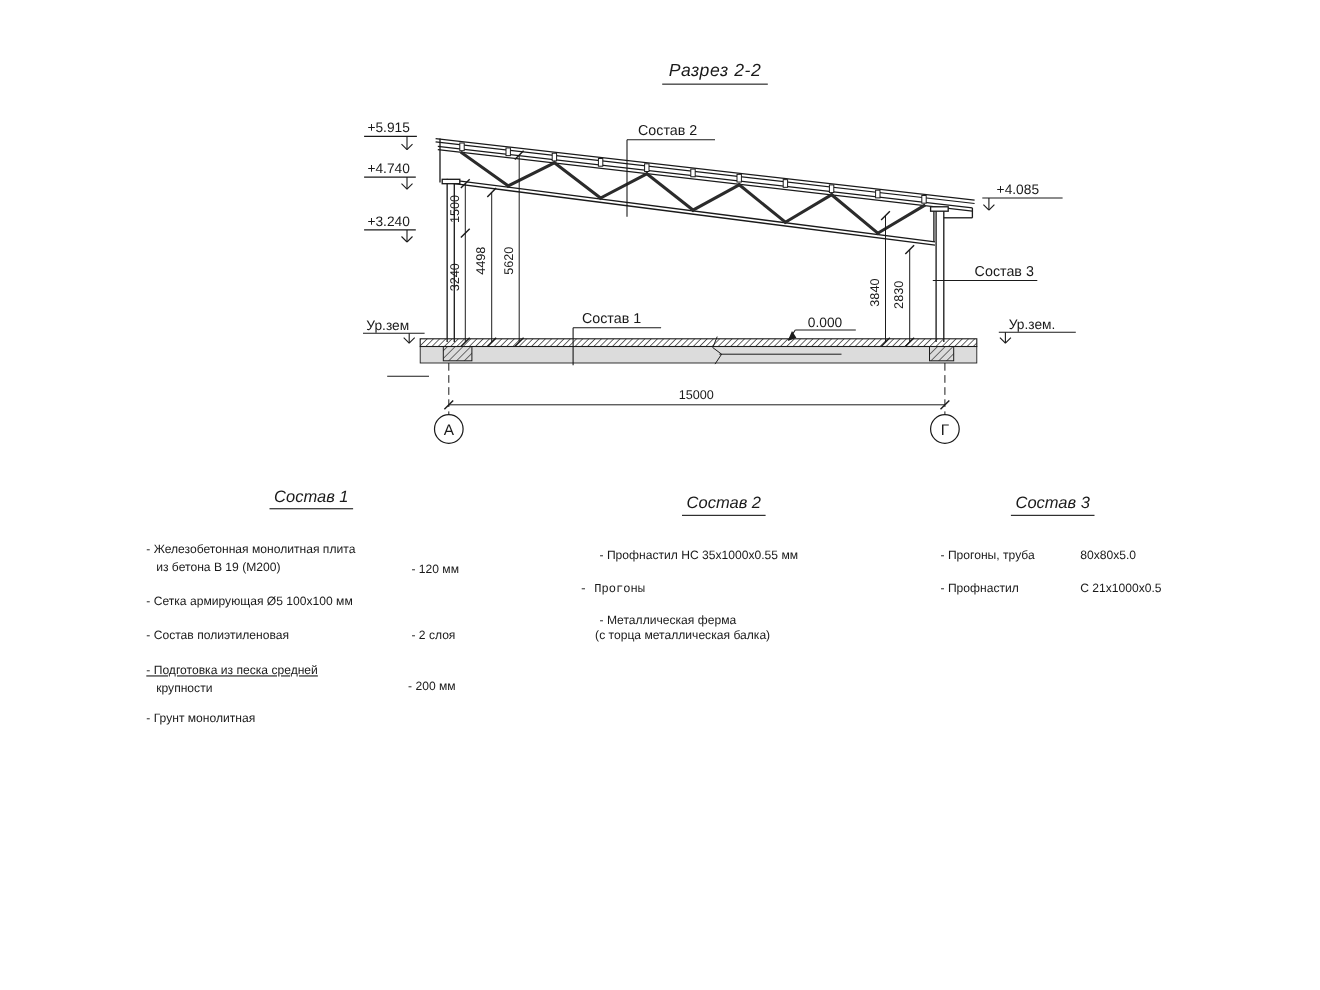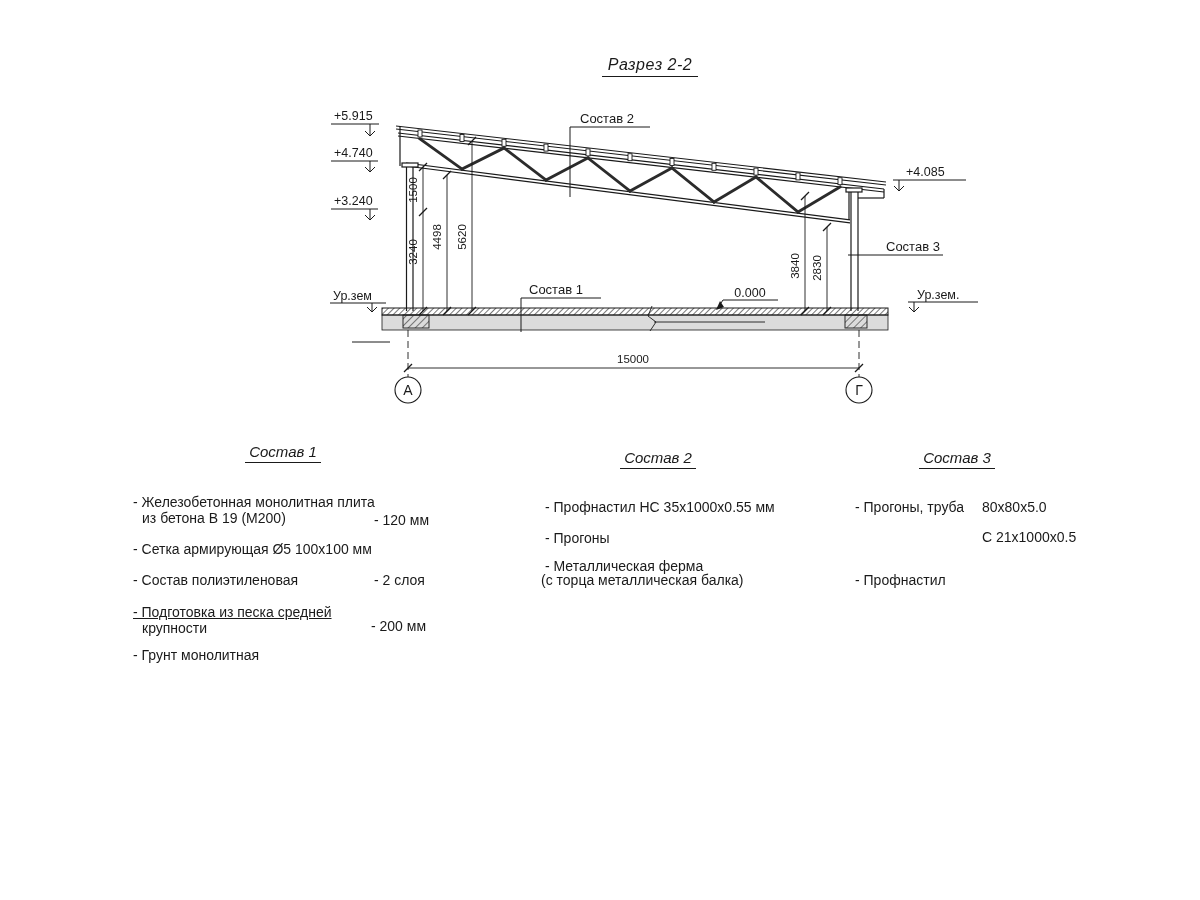--- a/index.html
+++ b/index.html
@@ -4,21 +4,21 @@
 <style>
   html,body{margin:0;padding:0;background:#f2f2f2;}
   .page{position:relative;width:1200px;height:900px;background:#ffffff;overflow:hidden;
         font-family:"Liberation Sans",sans-serif;color:#1a1a1a;}
   .abs{position:absolute;}
   .dwg-title{font-style:italic;font-size:16px;letter-spacing:.5px;
              border-bottom:1.5px solid #1a1a1a;padding:0 6px 2px 6px;display:inline-block;}
   .title-wrap{text-align:center;}
   .list-title{font-style:italic;font-size:15px;border-bottom:1.2px solid #1a1a1a;
               padding:0 4px 2px 4px;display:inline-block;}
-  .li{font-size:14px;white-space:nowrap;}
+  .li{font-size:11px;white-space:nowrap;}
   svg text{font-family:"Liberation Sans",sans-serif;fill:#1a1a1a;}
   .dimtxt{font-size:11.5px;}
   .lbltxt{font-size:13px;}
   .elevtxt{font-size:12.5px;}
   .axistxt{font-size:14px;}
 </style>
 </head>
 <body>
 
 <div class="page">
@@ -238,25 +238,25 @@
   <div class="abs li" style="left:374px;top:572px;">- 2 слоя</div>
   <div class="abs li" style="left:133px;top:604px;text-decoration:underline;">- Подготовка из песка средней</div>
   <div class="abs li" style="left:142px;top:620px;">крупности</div>
   <div class="abs li" style="left:371px;top:618px;">- 200 мм</div>
   <div class="abs li" style="left:133px;top:647px;">- Грунт монолитная</div>
 
   <div class="abs title-wrap" style="left:598px;top:449px;width:120px;">
     <span class="list-title">Состав 2</span>
   </div>
   <div class="abs li" style="left:545px;top:499px;text-align:right;">- Профнастил НС 35x1000x0.55 мм</div>
-  <div class="abs li" style="left:545px;top:530px;">- Прогоны</div>
+  <div class="abs li" style="left:527px;top:530px;font-family:Liberation Mono, monospace;">- Прогоны</div>
   <div class="abs li" style="left:545px;top:558px;">- Металлическая ферма</div>
   <div class="abs li" style="left:541px;top:572px;">(с торца металлическая балка)</div>
 
   <div class="abs title-wrap" style="left:897px;top:449px;width:120px;">
     <span class="list-title">Состав 3</span>
   </div>
   <div class="abs li" style="left:855px;top:499px;">- Прогоны, труба</div>
   <div class="abs li" style="left:982px;top:499px;">80x80x5.0</div>
-  <div class="abs li" style="left:855px;top:529px;margin-top:43px;">- Профнастил</div>
+  <div class="abs li" style="left:855px;top:529px;">- Профнастил</div>
   <div class="abs li" style="left:982px;top:529px;">С 21x1000x0.5</div>
 
 </div>
 
 </body></html>

